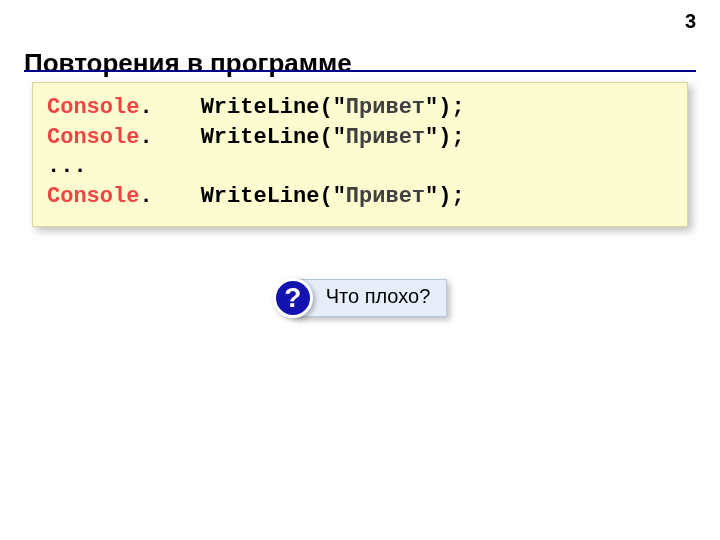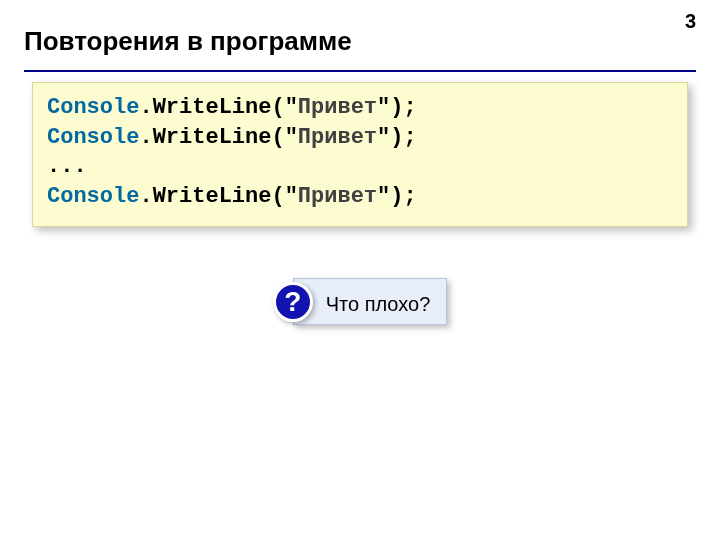--- a/index.html
+++ b/index.html
@@ -14,21 +14,21 @@
   .page-number {
     position: absolute;
     top: 10px;
     right: 24px;
     font-size: 20px;
     font-weight: bold;
     color: #000;
   }
   .title {
     position: absolute;
-    top: 26px;
+    top: 48px;
     left: 24px;
     font-size: 26px;
     font-weight: bold;
     color: #000;
   }
   .title-rule {
     position: absolute;
     top: 70px;
     left: 24px;
     right: 24px;
@@ -44,42 +44,42 @@
     border: 1px solid #d9d79c;
     box-shadow: 4px 4px 8px rgba(0,0,0,0.25);
     padding: 10px 14px 14px 14px;
     font-family: "Courier New", Courier, monospace;
     font-size: 22px;
     font-weight: bold;
     line-height: 1.35;
     color: #000;
   }
   .code-line { white-space: pre; }
-  .tok-class  { color: #0369a1; }
-  .tok-method { color: #000; }
+  .tok-class  { color: #ef4444; }
+  .tok-method { color: #000; margin-left: 48px; }
   .tok-punc   { color: #000; }
   .tok-str    { color: #404040; }
   .callout-wrap {
     position: absolute;
     top: 278px;
     left: 0;
     right: 0;
     display: flex;
     justify-content: center;
   }
   .callout {
     position: relative;
     display: flex;
     align-items: center;
   }
   .callout-box {
     background: #e7eef9;
     border: 1px solid #b7c5de;
     box-shadow: 3px 3px 6px rgba(0,0,0,0.25);
-    padding: 14px 16px 8px 32px;
+    padding: 5px 16px 8px 32px;
     font-size: 20px;
     color: #000;
     margin-left: -20px;
   }
   .callout-badge {
     width: 40px;
     height: 40px;
     border-radius: 50%;
     background: #1313b0;
     border: 3px solid #fff;

